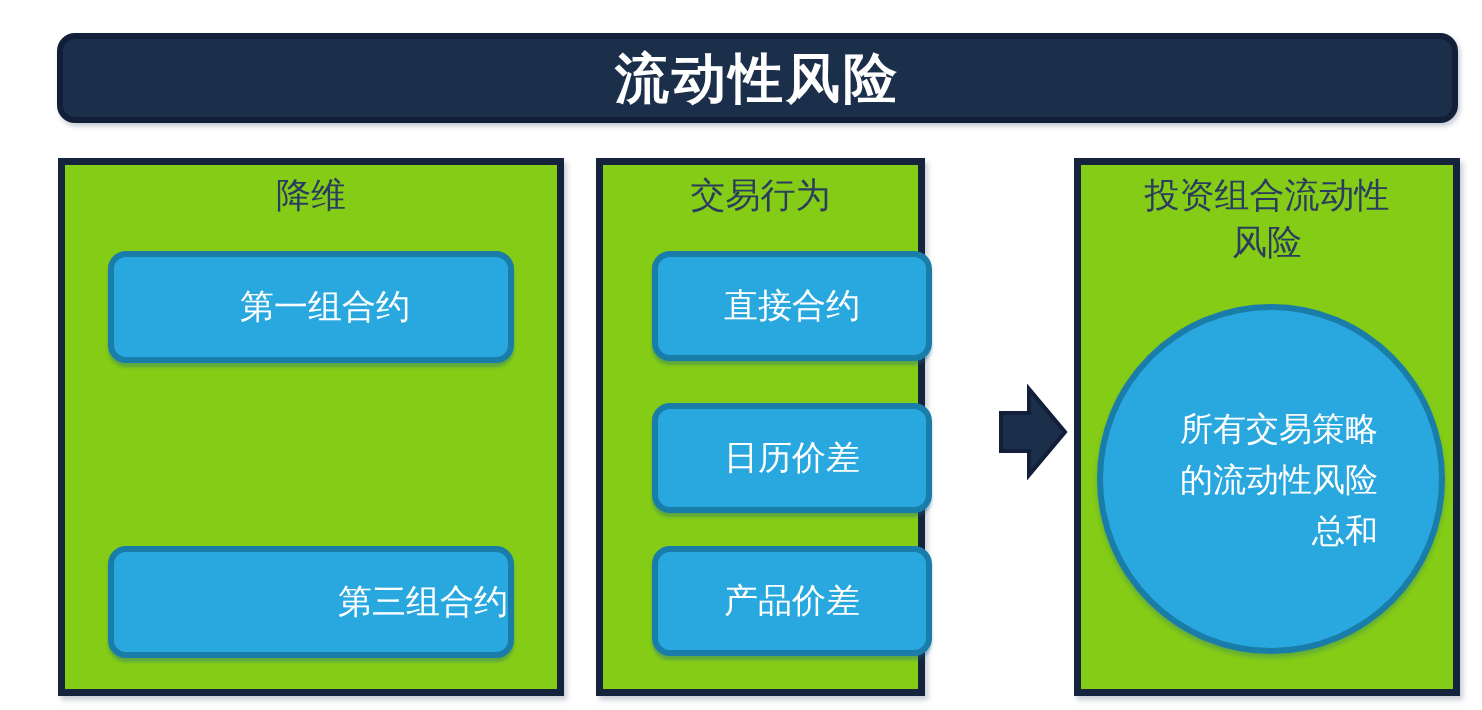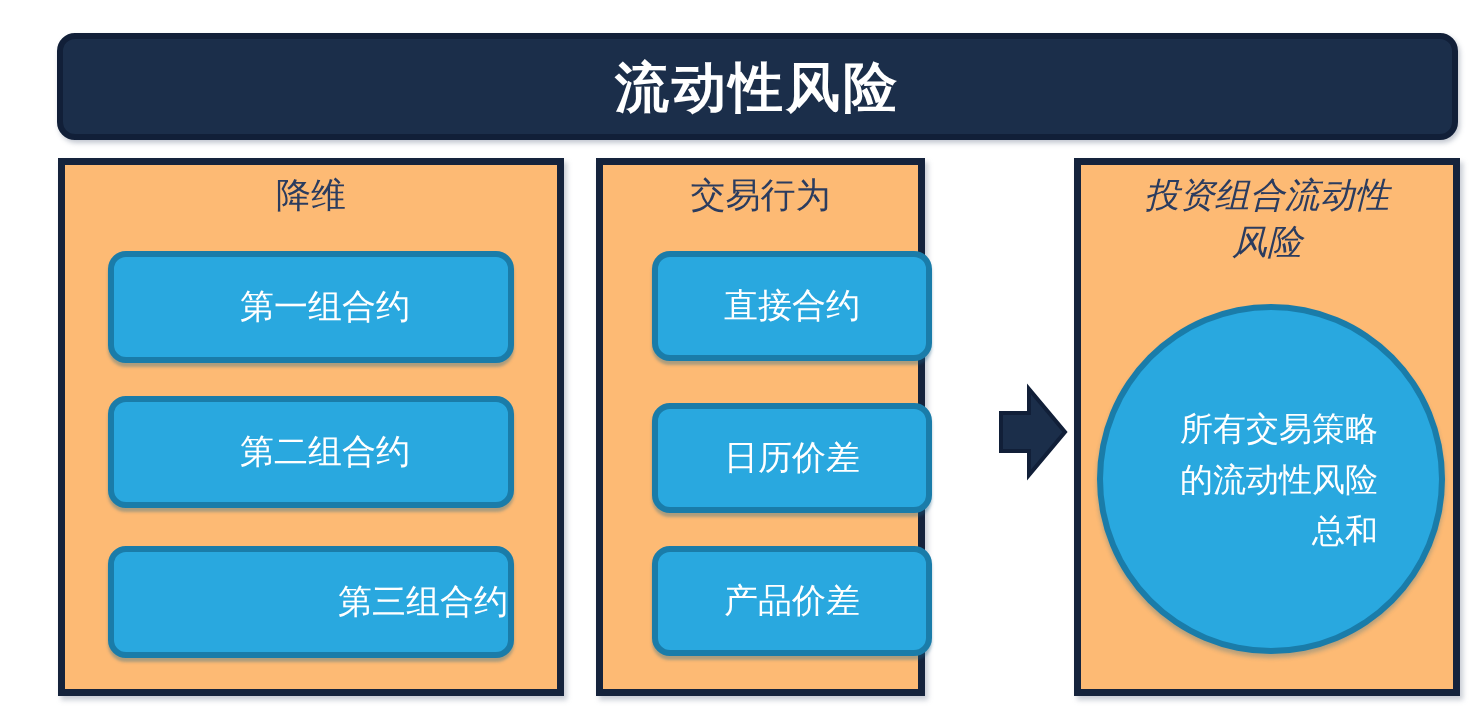--- a/index.html
+++ b/index.html
@@ -6,50 +6,50 @@
   body {
     width: 1482px; height: 710px;
     background: #ffffff;
     font-family: "Liberation Sans", sans-serif;
     position: relative; overflow: hidden;
   }
 
   
   .banner {
     position: absolute; left: 57px; top: 33px;
-    width: 1401px; height: 107px;
+    width: 1401px; height: 90px;
     background: #1B2E4A;
     border: 6px solid #111F38;
     border-radius: 18px;
     box-sizing: border-box;
     display: flex; align-items: center; justify-content: center;
     box-shadow: 2px 3px 5px rgba(120,130,150,0.45);
   }
   .banner-title {
     color: #ffffff; font-size: 54px; font-weight: bold;
     letter-spacing: 3px; line-height: 1;
   }
 
   
   .col {
     position: absolute; top: 158px; height: 538px;
-    background: #fdba74;
+    background: #84cc16;
     border: 7px solid #15233C;
     box-sizing: border-box;
     box-shadow: 3px 4px 5px rgba(120,130,150,0.4);
   }
   .col1 { left: 58px;   width: 506px; }
   .col2 { left: 596px;  width: 329px; }
   .col3 { left: 1074px; width: 386px; }
 
   .col-title {
     color: #2B3C5F; font-size: 35px; font-weight: 500;
     text-align: center; margin-top: 6px; line-height: 47px;
   }
-  .col3 .col-title { max-width: 256px; margin-left: auto; margin-right: auto; font-style: italic; }
+  .col3 .col-title { max-width: 256px; margin-left: auto; margin-right: auto; }
 
   
   .bluebox {
     position: absolute;
     background: #29A8DF;
     border: 6px solid #1A7CA9;
     border-radius: 18px;
     box-sizing: border-box;
     display: flex; align-items: center; justify-content: center;
     color: #ffffff; font-size: 34px;
@@ -84,23 +84,20 @@
 
 <div class="banner">
   <span class="banner-title">流动性风险</span>
 </div>
 
 <div class="col col1">
   <div class="col-title">降维</div>
   <div class="bluebox b1">
     <span>第一组合约</span>
   </div>
-  <div class="bluebox b2">
-    <span>第二组合约</span>
-  </div>
   <div class="bluebox b3">
     <span>第三组合约</span>
   </div>
 </div>
 
 <div class="col col2">
   <div class="col-title">交易行为</div>
   <div class="bluebox b1">
     <span>直接合约</span>
   </div>

